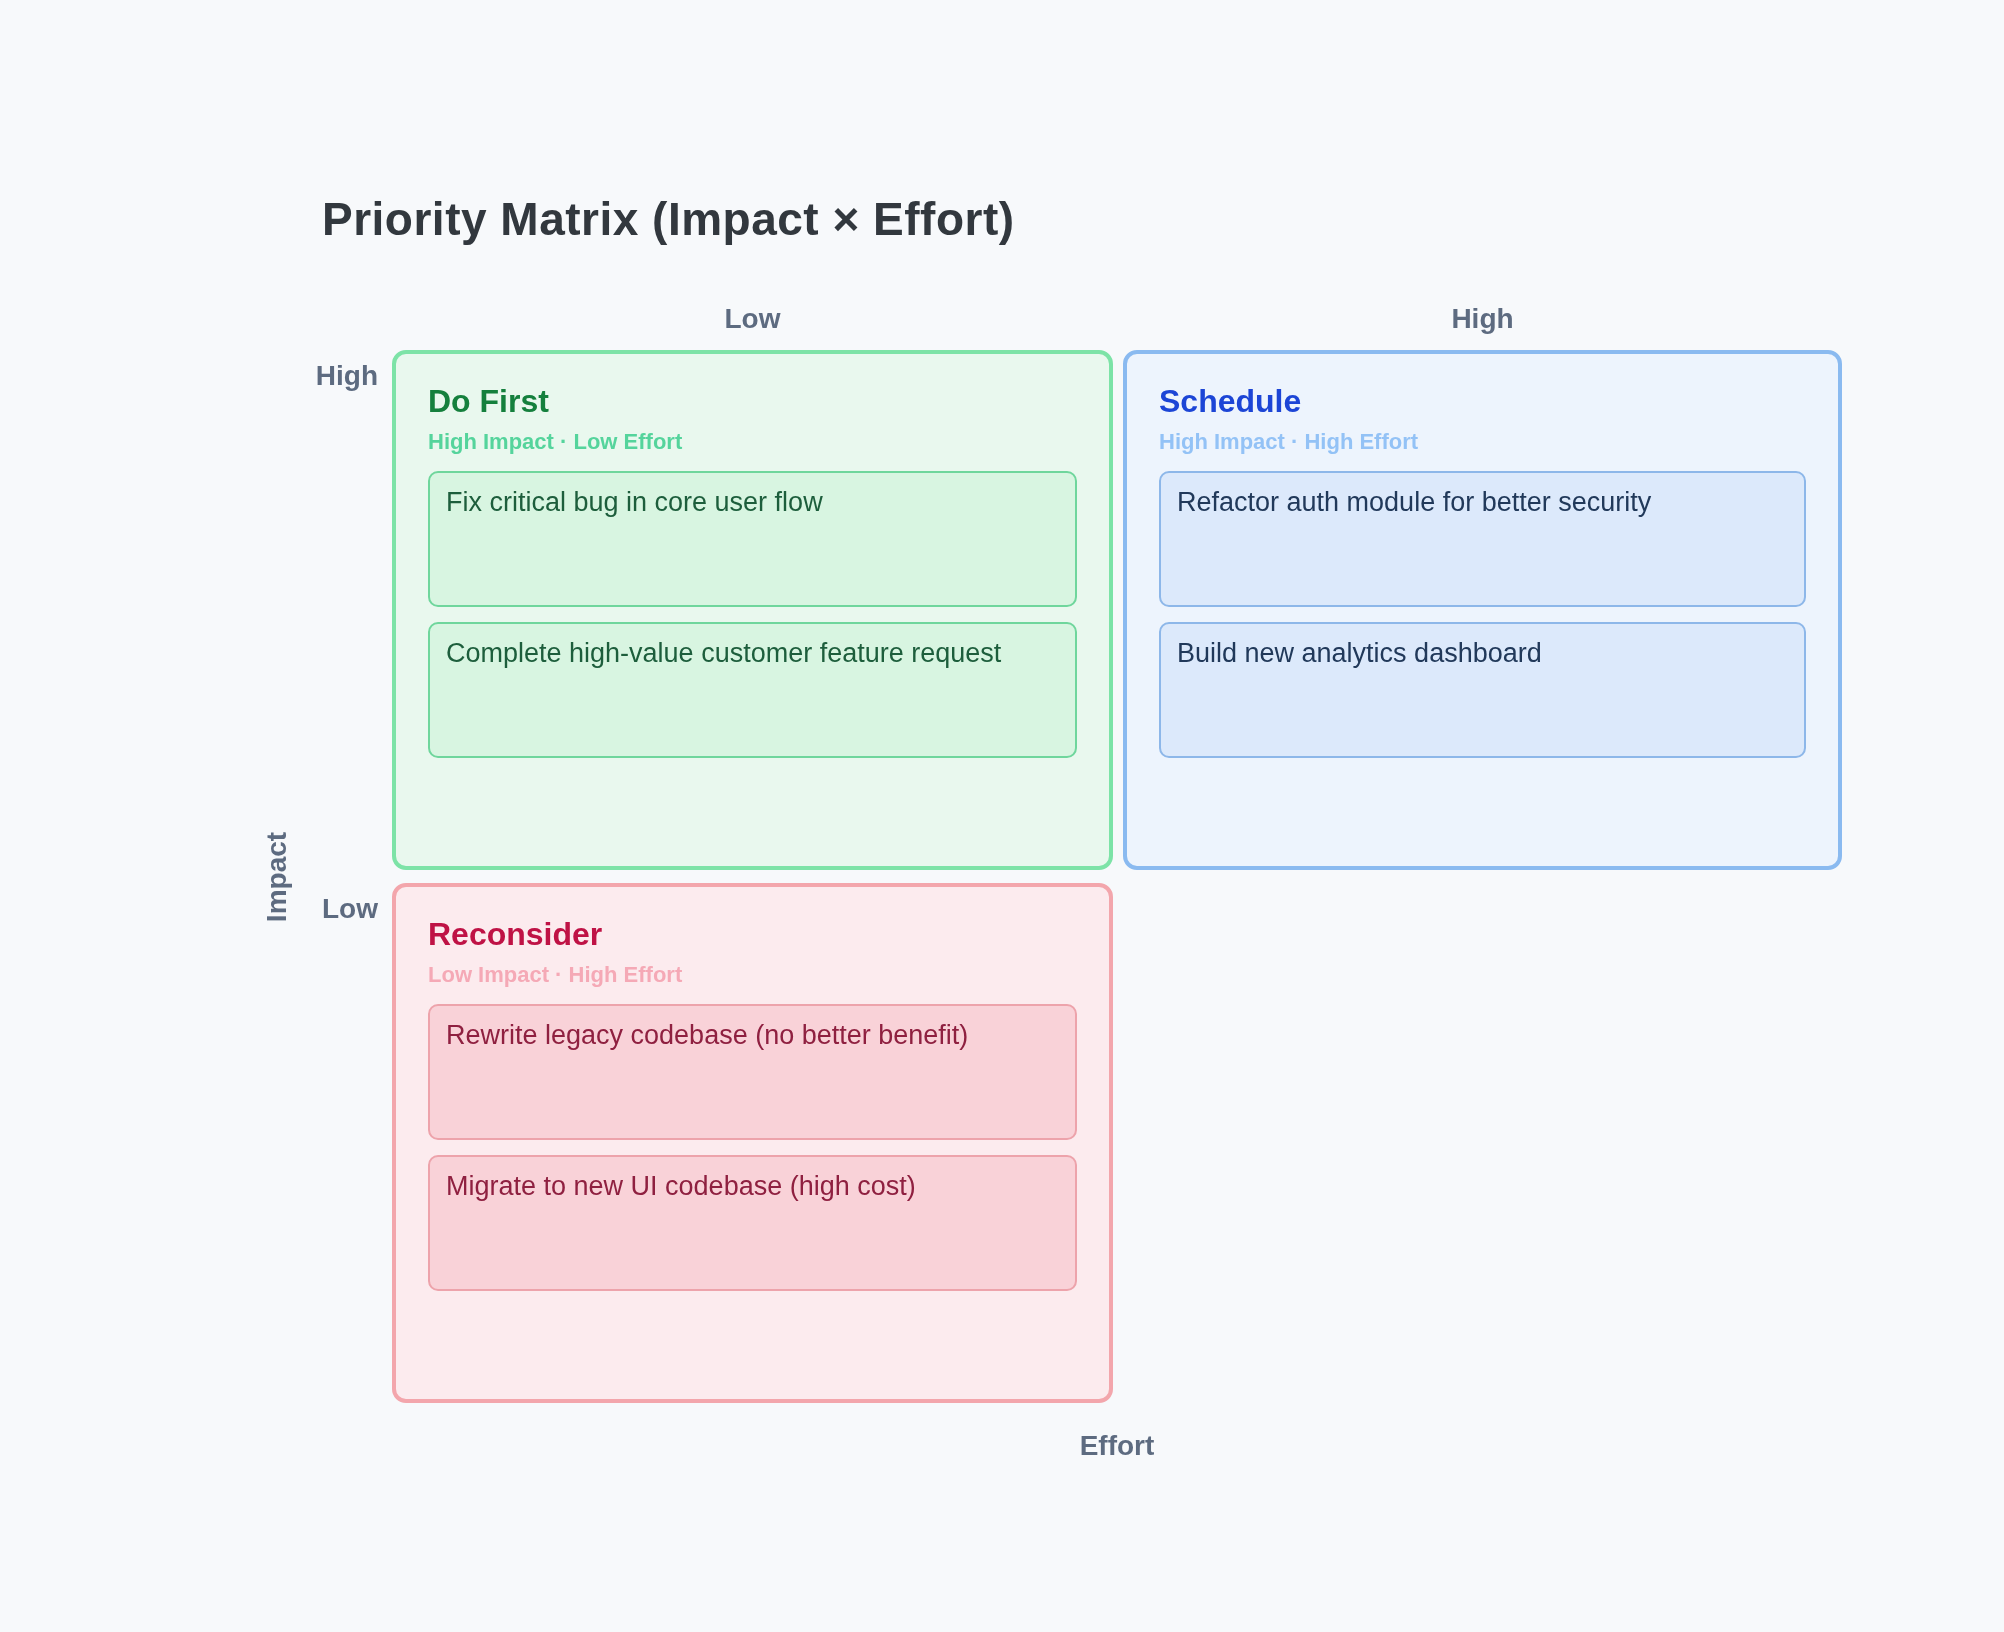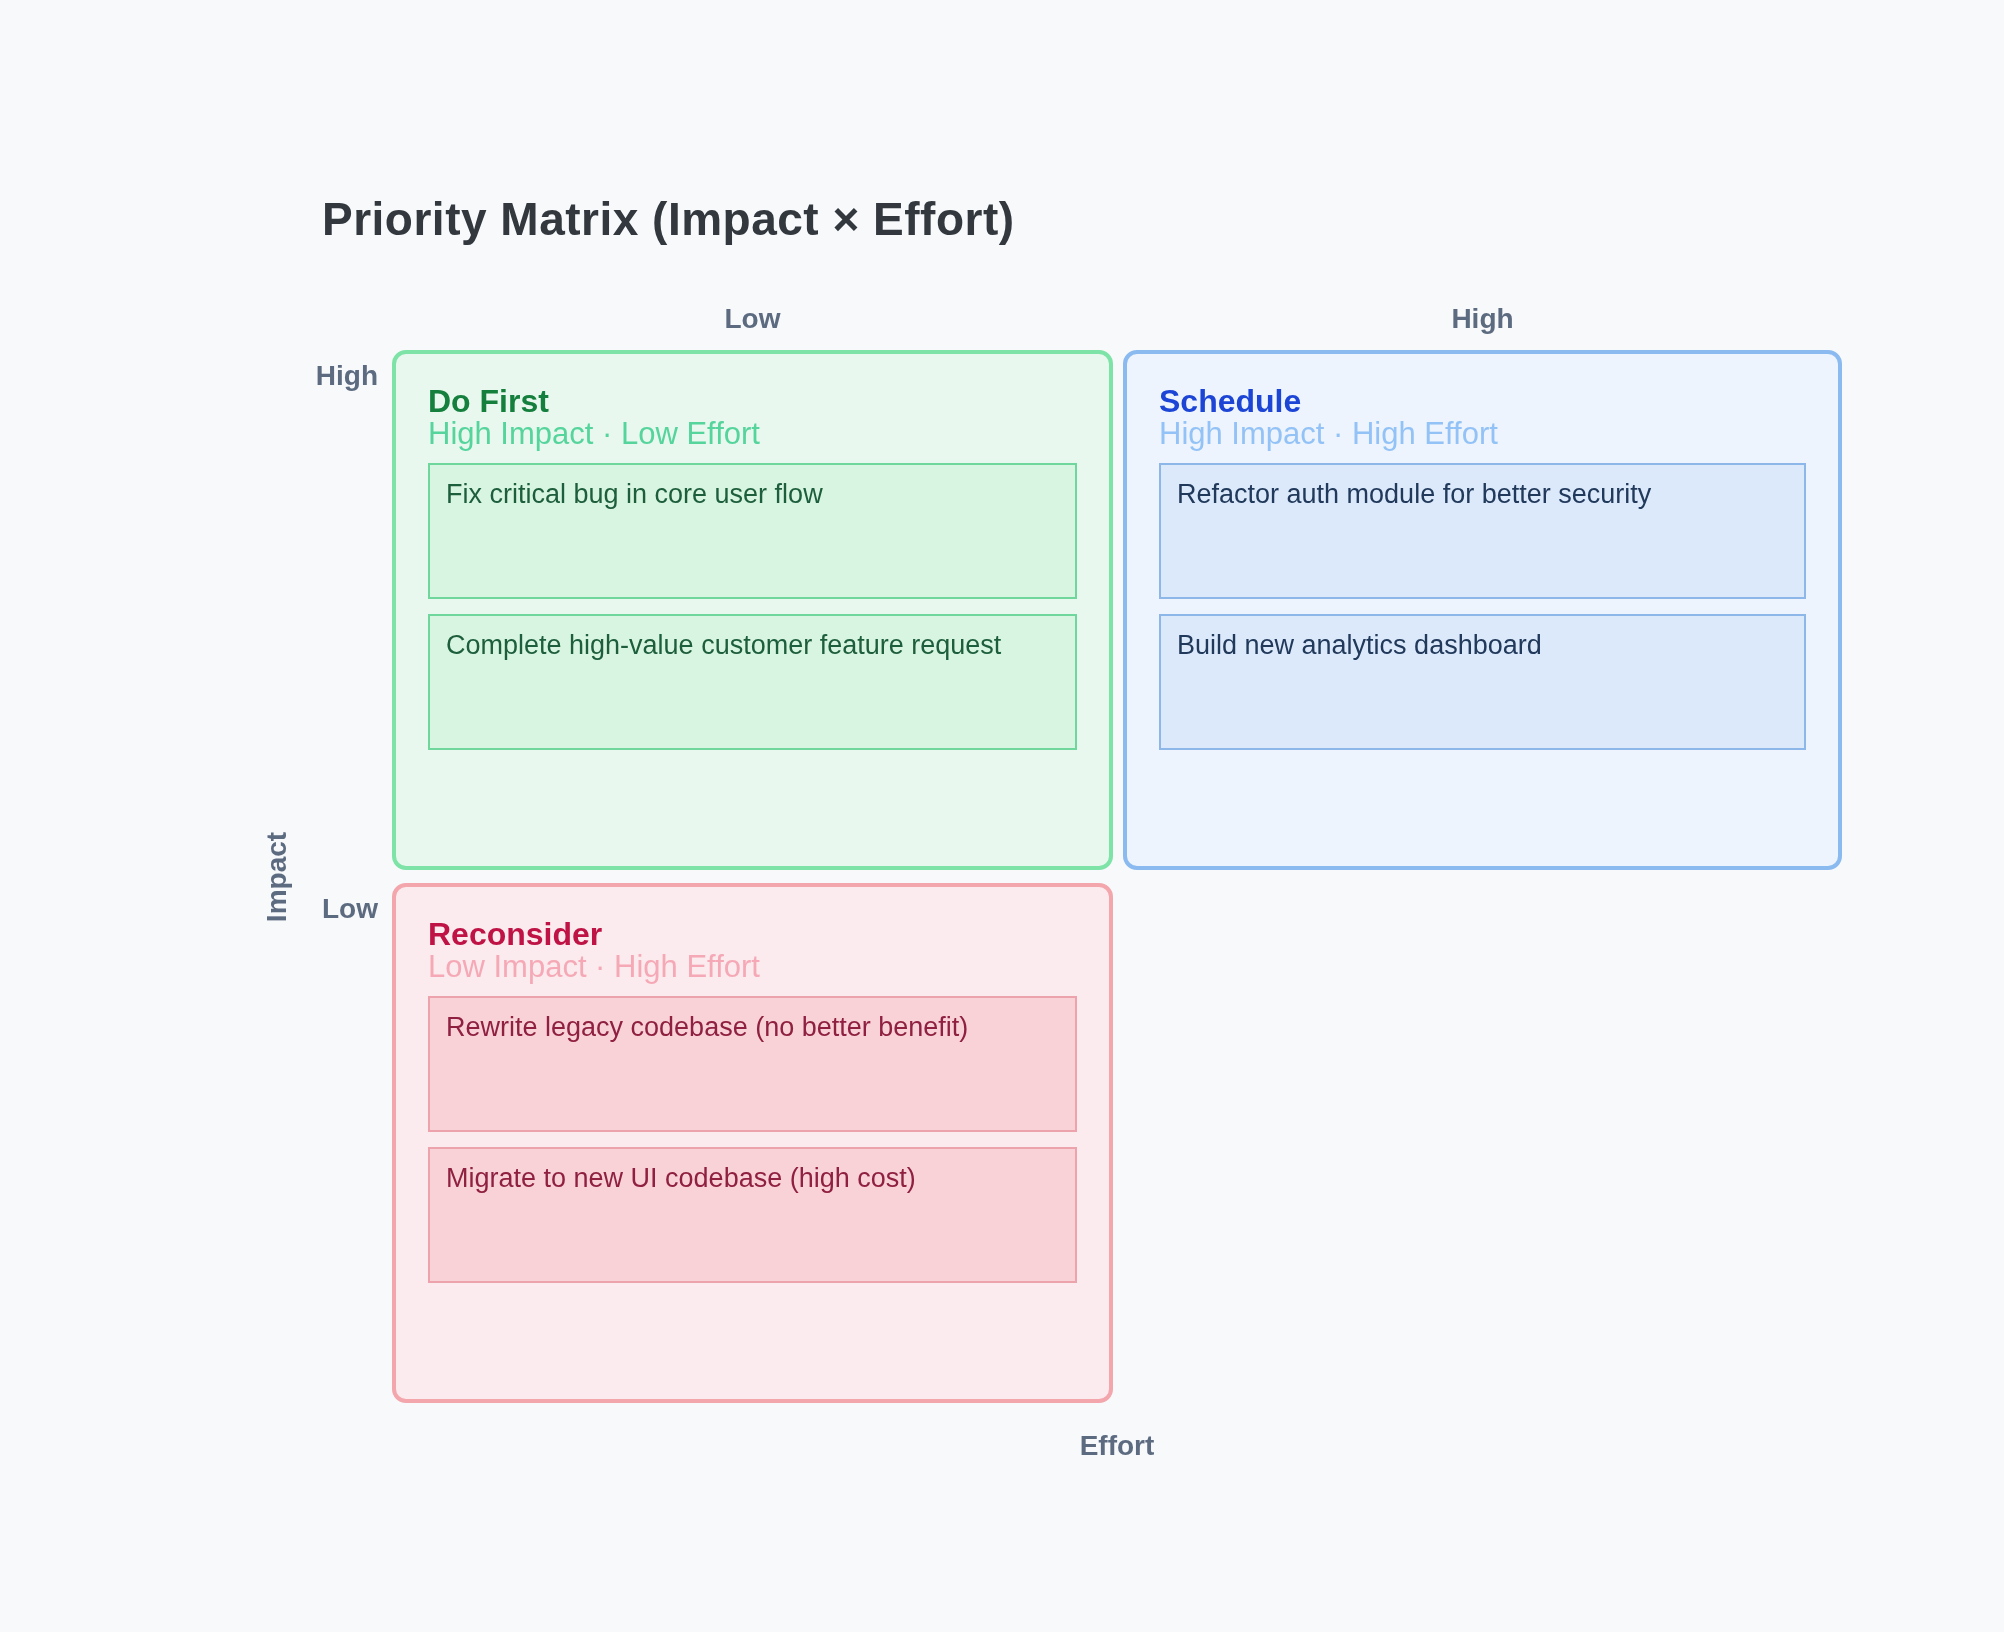--- a/index.html
+++ b/index.html
@@ -45,29 +45,30 @@
     border:4px solid var(--border);
     background:var(--bg);
     border-radius:14px;
     padding:28px 32px;
   }
   .q-title {
     font-size:32px; font-weight:bold; line-height:38px;
     color:var(--title);
   }
   .q-subtitle {
-    font-size:31px; line-height:28px; 
+    font-size:22px; line-height:28px; margin-top:8px;
     color:var(--subtitle);
+    font-weight:bold;
   }
   .q-card {
     box-sizing:border-box;
     height:136px; margin-top:15px;
     background:var(--card-bg);
     border:2px solid var(--card-border);
-    border-radius:0;
+    border-radius:10px;
     padding:12px 16px;
     font-size:27px; line-height:34px;
     color:var(--card-text);
   }
 </style>
 </head>
 <body>
 
 <div class="page-title">Priority Matrix (Impact × Effort)</div>
 

